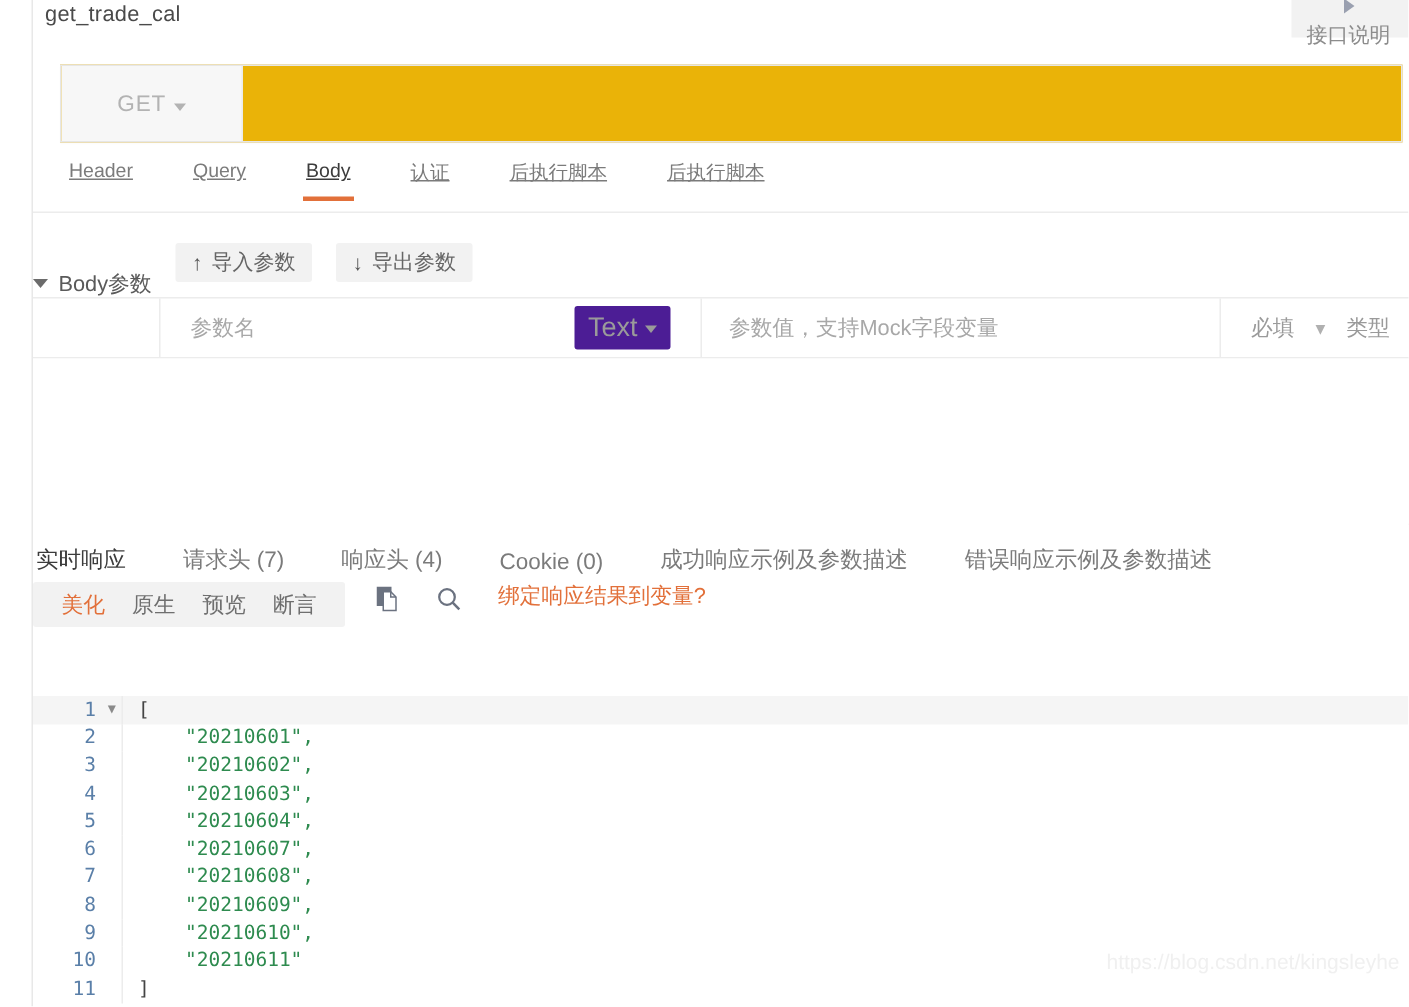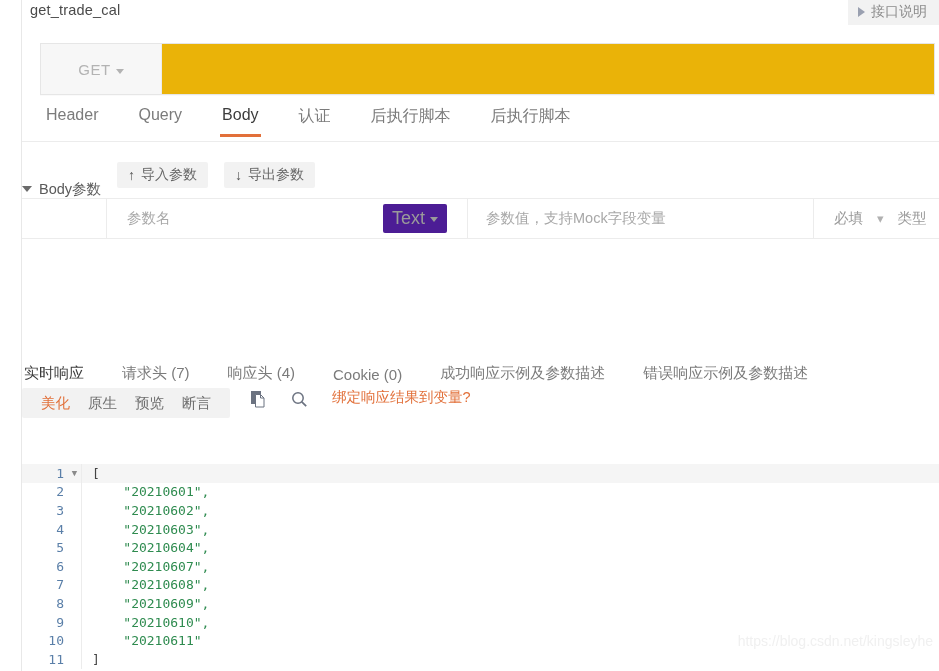--- a/index.html
+++ b/index.html
@@ -65,20 +65,21 @@
     height: 26px;
     display: flex;
     align-items: center;
     gap: 6px;
     padding: 0 12px 0 10px;
     background: #f2f2f2;
     color: #8c8c8c;
     font-size: 14px;
     cursor: pointer;
     user-select: none;
+    flex-direction: column;
   }
   .tri-right {
     width: 0; height: 0;
     border-left: 7px solid #9aa0b0;
     border-top: 5px solid transparent;
     border-bottom: 5px solid transparent;
     display: inline-block;
   }
 
   
@@ -139,24 +140,25 @@
     border-bottom: 1px solid #ececec;
     display: flex;
     align-items: flex-start;
     box-sizing: border-box;
   }
   .req-tabs .tab {
     position: relative;
     padding: 2px 0 13px 0;
     margin-right: 40px;
     color: #7b7b7b;
-    font-size: 16px;
+    font-size: 13px;
     cursor: pointer;
     user-select: none;
     white-space: nowrap;
+    text-decoration: underline;
   }
   .req-tabs .tab:first-child { margin-left: 24px; }
   .req-tabs .tab.active {
     color: #3c3c3c;
   }
   .req-tabs .tab.active::after {
     content: "";
     position: absolute;
     left: -2px;
     right: -2px;

